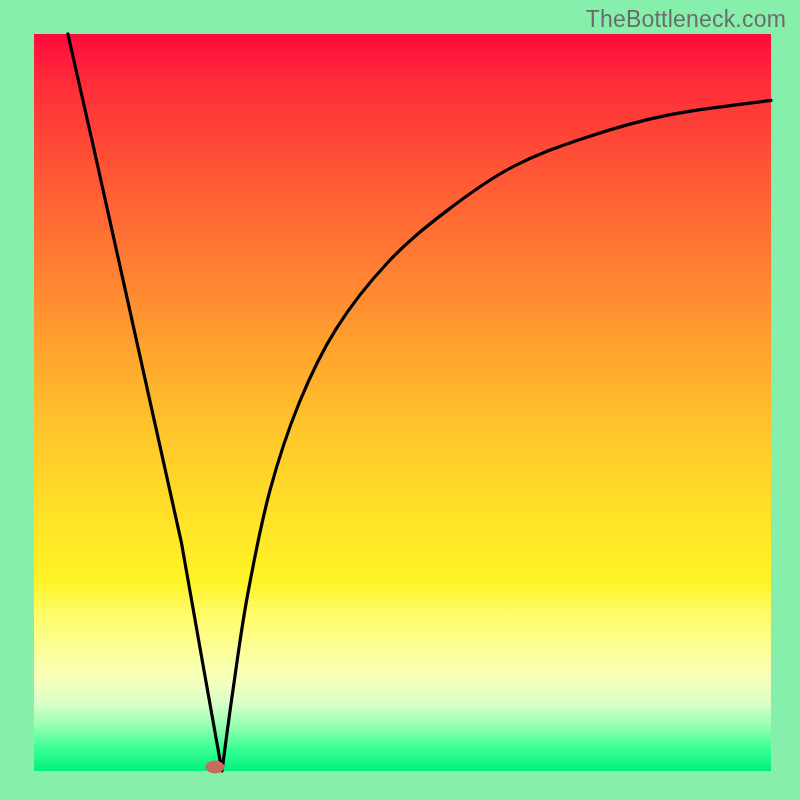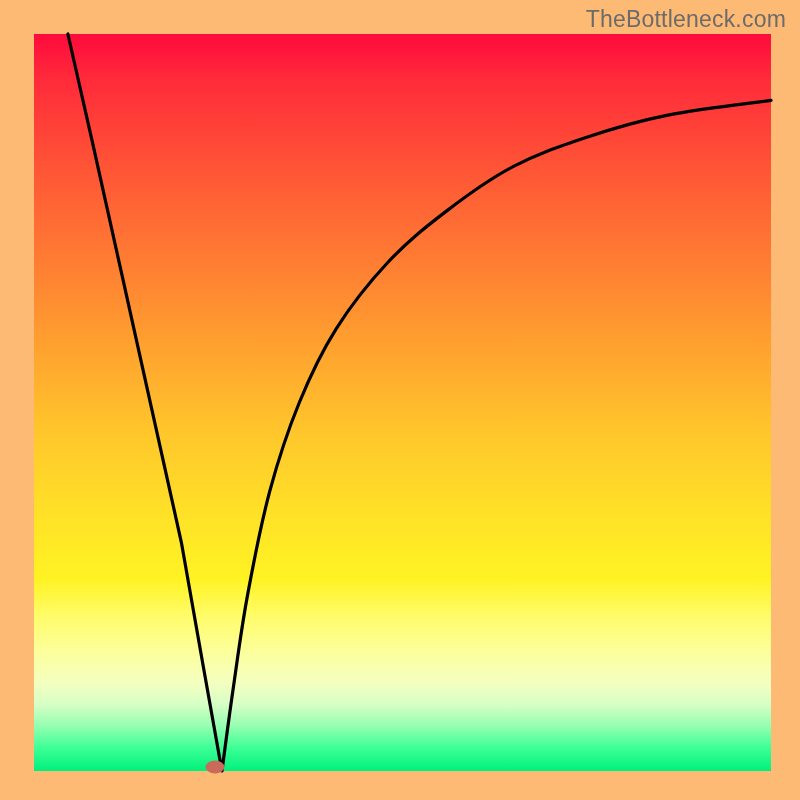--- a/index.html
+++ b/index.html
@@ -8,21 +8,21 @@
     width: 800px;
     height: 800px;
     overflow: hidden;
     background: #000;
     font-family: Arial, Helvetica, sans-serif;
   }
   .frame {
     position: relative;
     width: 800px;
     height: 800px;
-    background: #fdba74;
+    background: #86efac;
     text-align: right;
   }
   .plot-area {
     position: absolute;
     left: 34px;
     top: 34px;
     width: 737px;
     height: 737px;
     
     background: linear-gradient(

